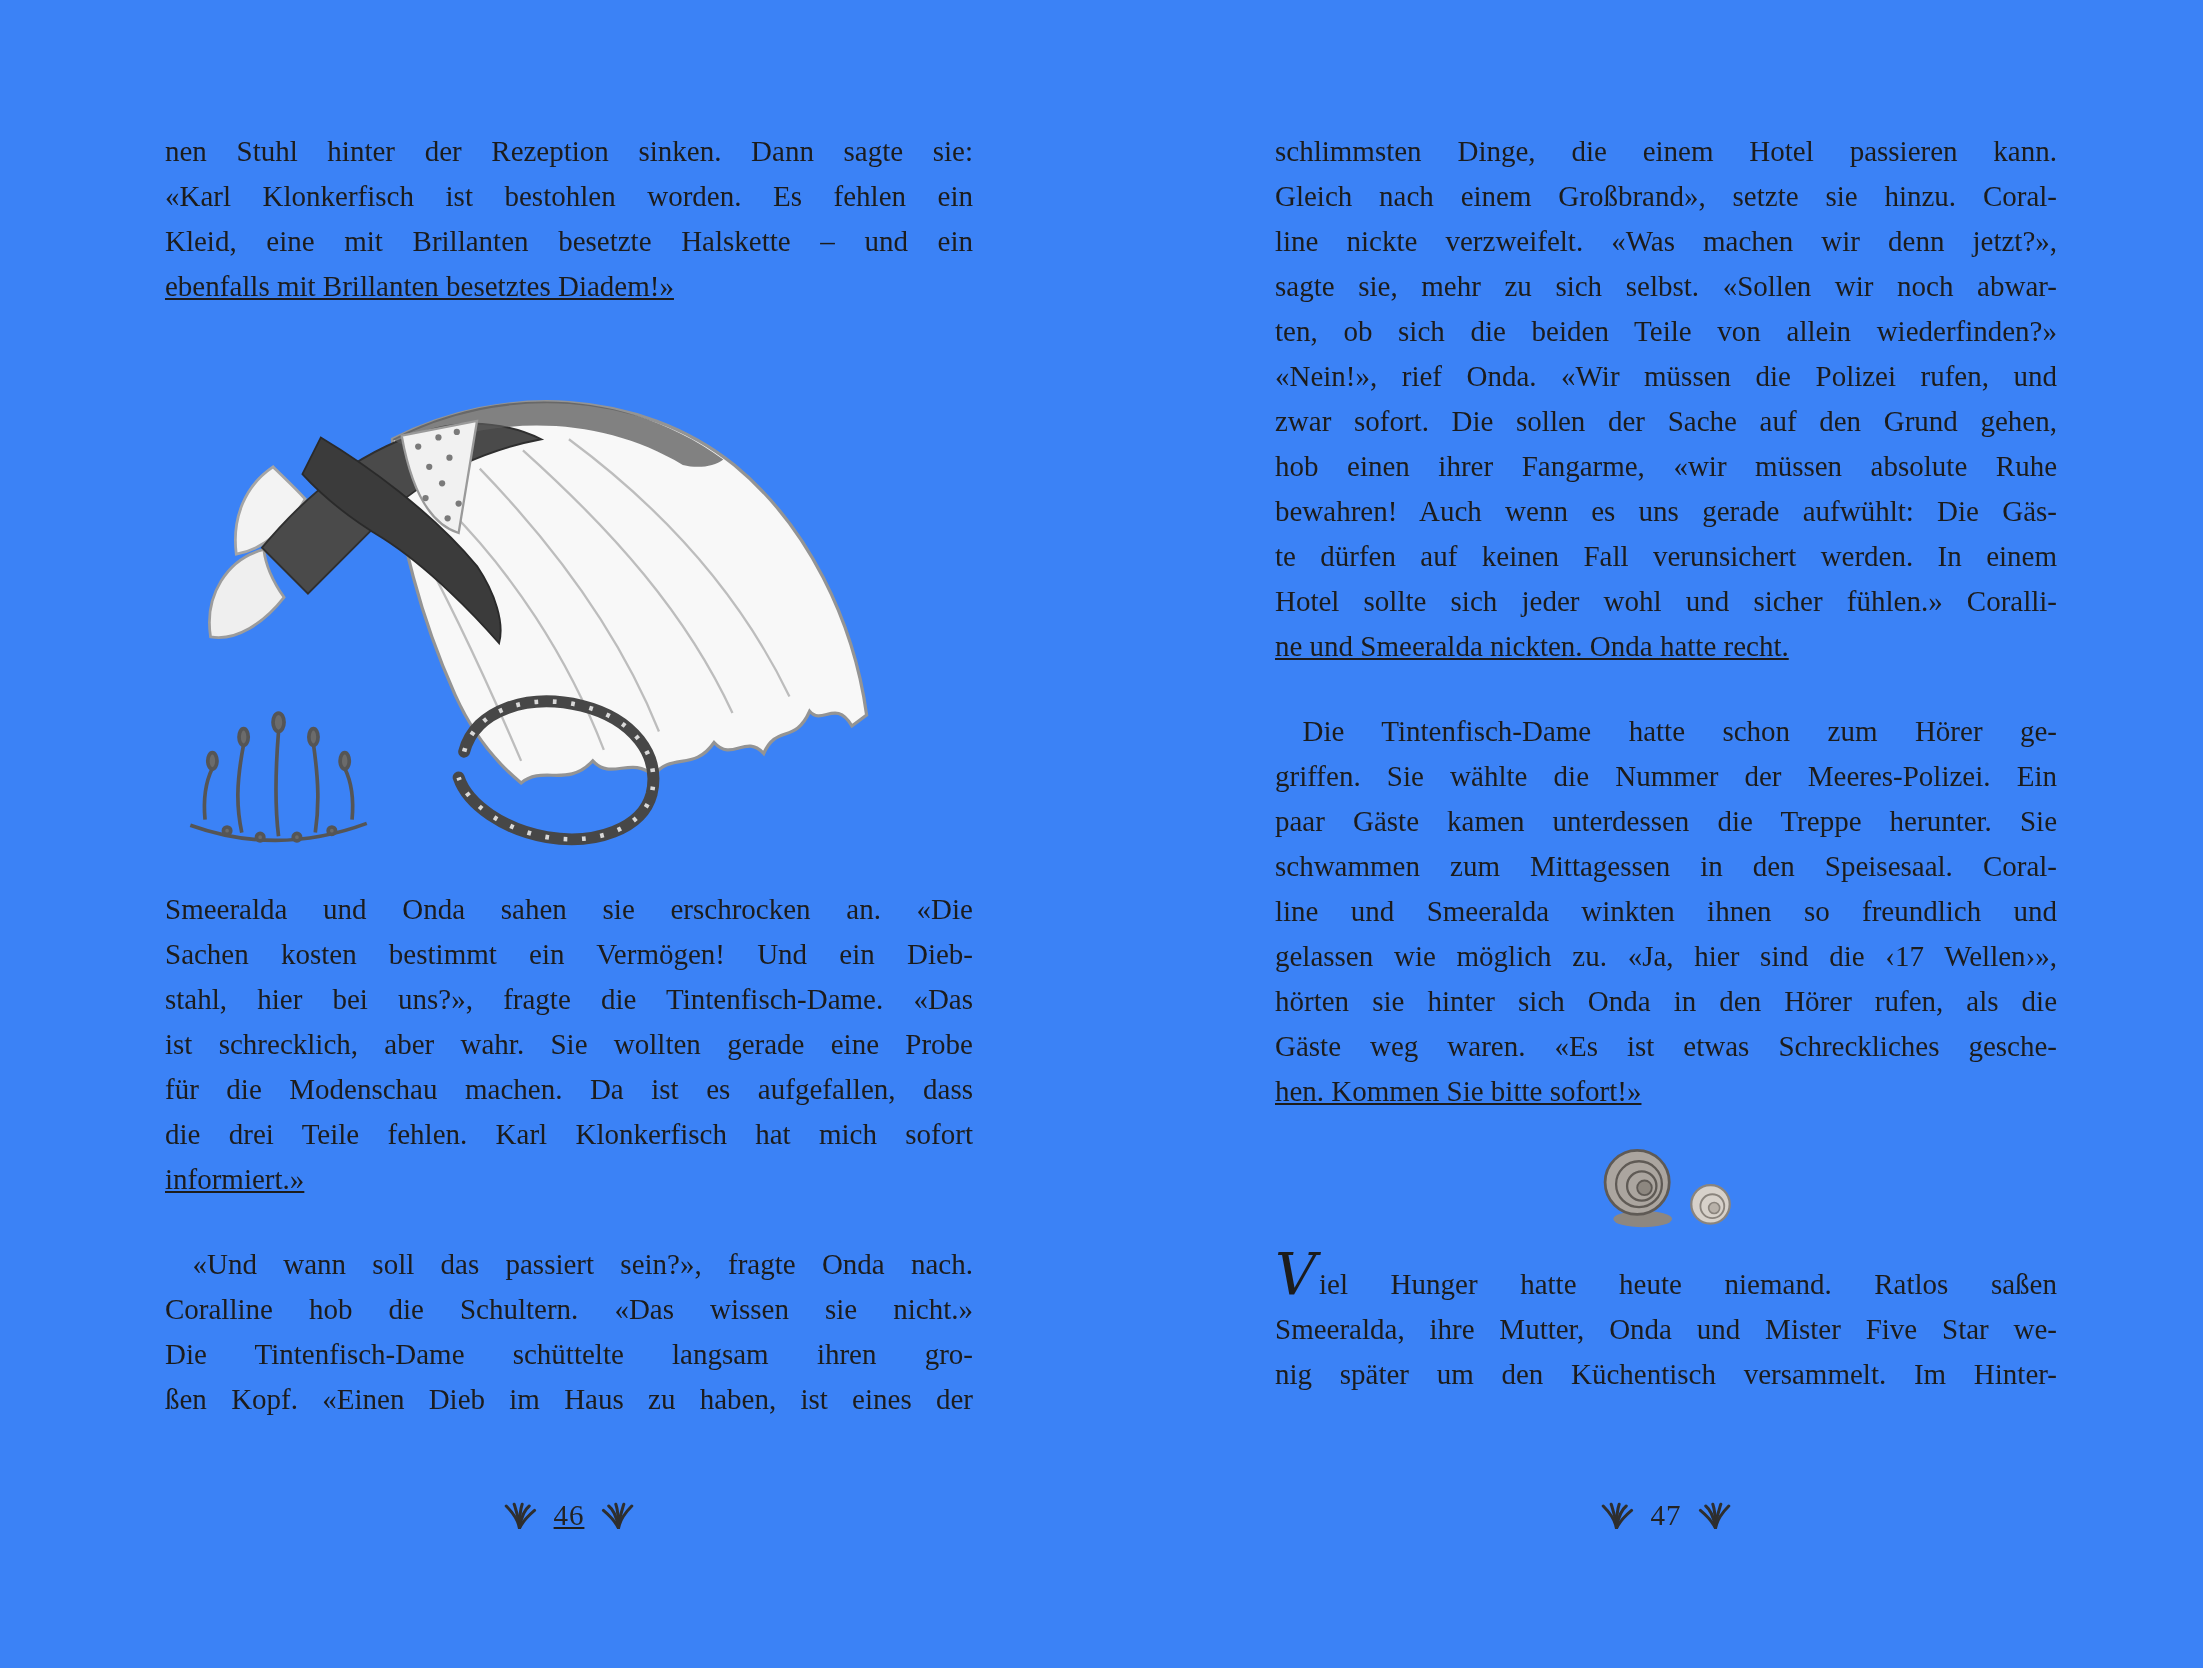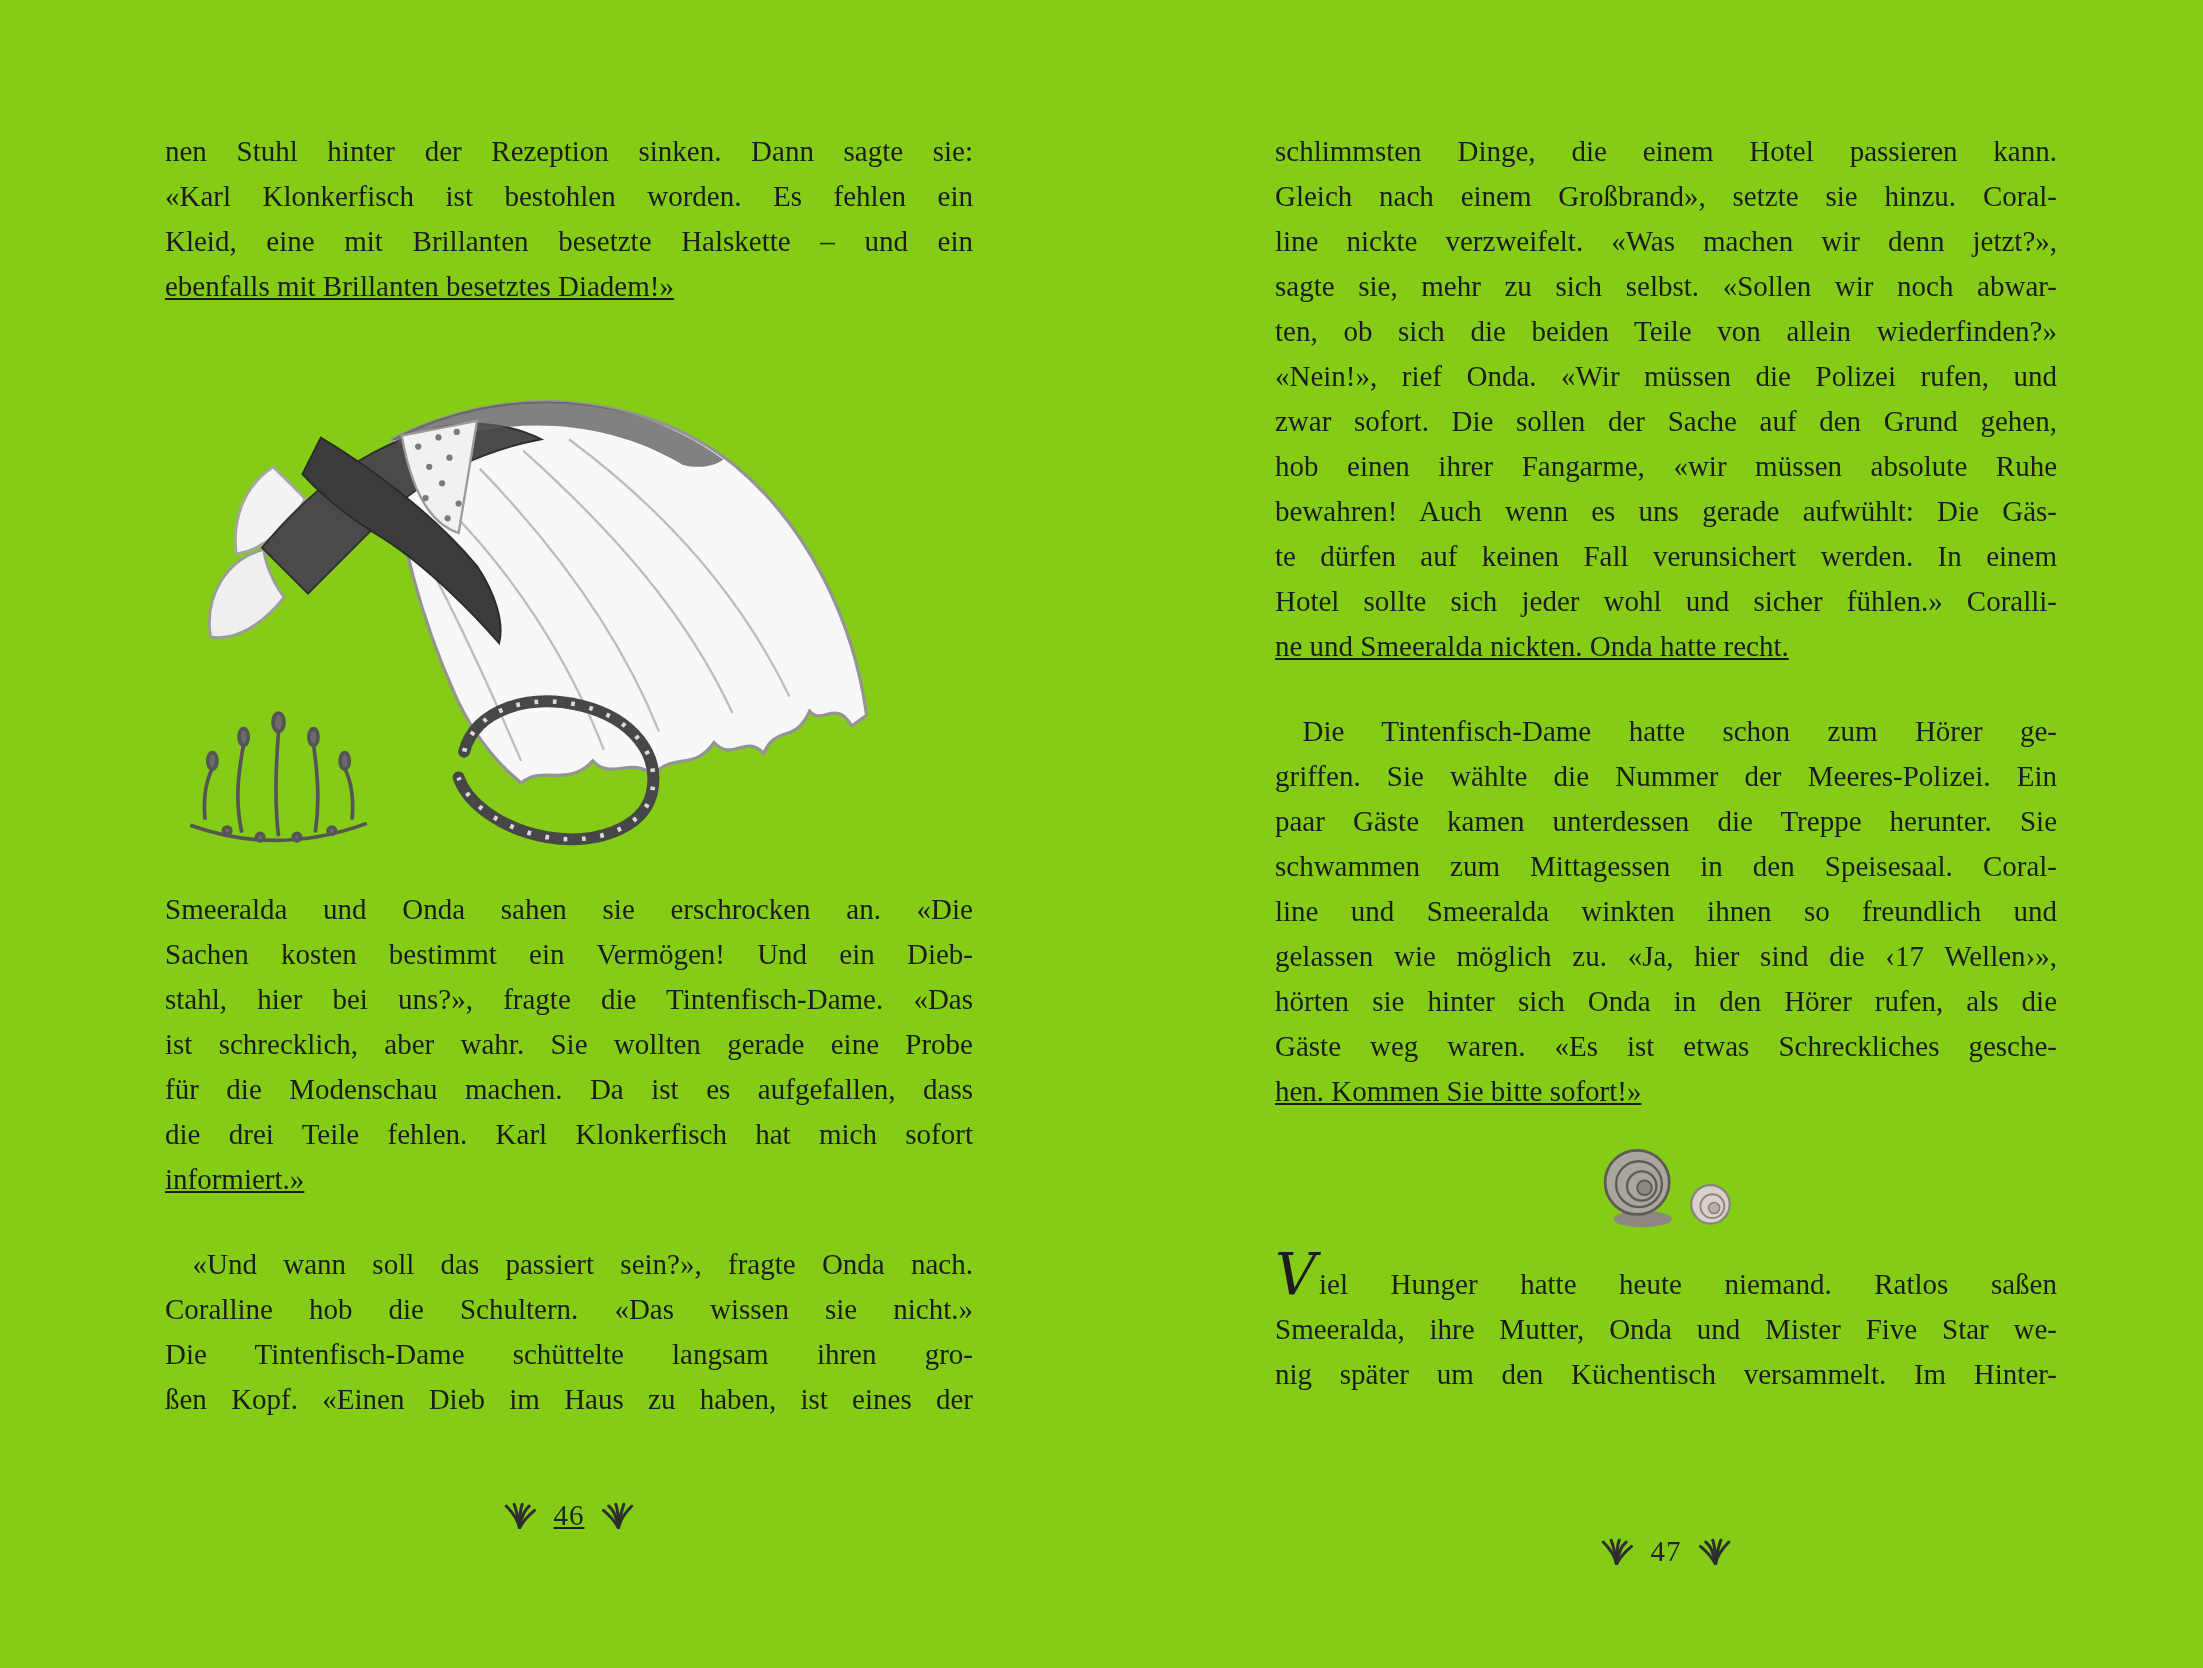--- a/index.html
+++ b/index.html
@@ -4,21 +4,21 @@
 <style>
   html, body {
     margin: 0;
     padding: 0;
     background: #ffffff;
   }
   #spread {
     position: relative;
     width: 2204px;
     height: 1669px;
-    background: #84cc16;
+    background: #3b82f6;
     overflow: hidden;
     font-family: "Liberation Serif", "DejaVu Serif", serif;
     color: #1c1c1c;
   }
   .page-col {
     position: absolute;
     top: 129px;
     font-size: 29px;
     line-height: 45px;
   }
@@ -57,21 +57,21 @@
 
   .pagenum-row {
     position: absolute;
     top: 1499px;
     display: flex;
     justify-content: center;
     align-items: center;
     gap: 14.7px;
   }
   #pagenum-left  { left: 165px;  width: 808px; text-decoration: underline; }
-  #pagenum-right { left: 1275px; width: 782px; margin-top: 36px; }
+  #pagenum-right { left: 1275px; width: 782px; }
   .pagenum {
     font-size: 29px;
     color: #232323;
     letter-spacing: 0.9px;
   }
   .tuft { width: 39px; height: 27.5px; }
   .tuft.mirror { transform: scaleX(-1); }
 </style>
 </head>
 <body>

